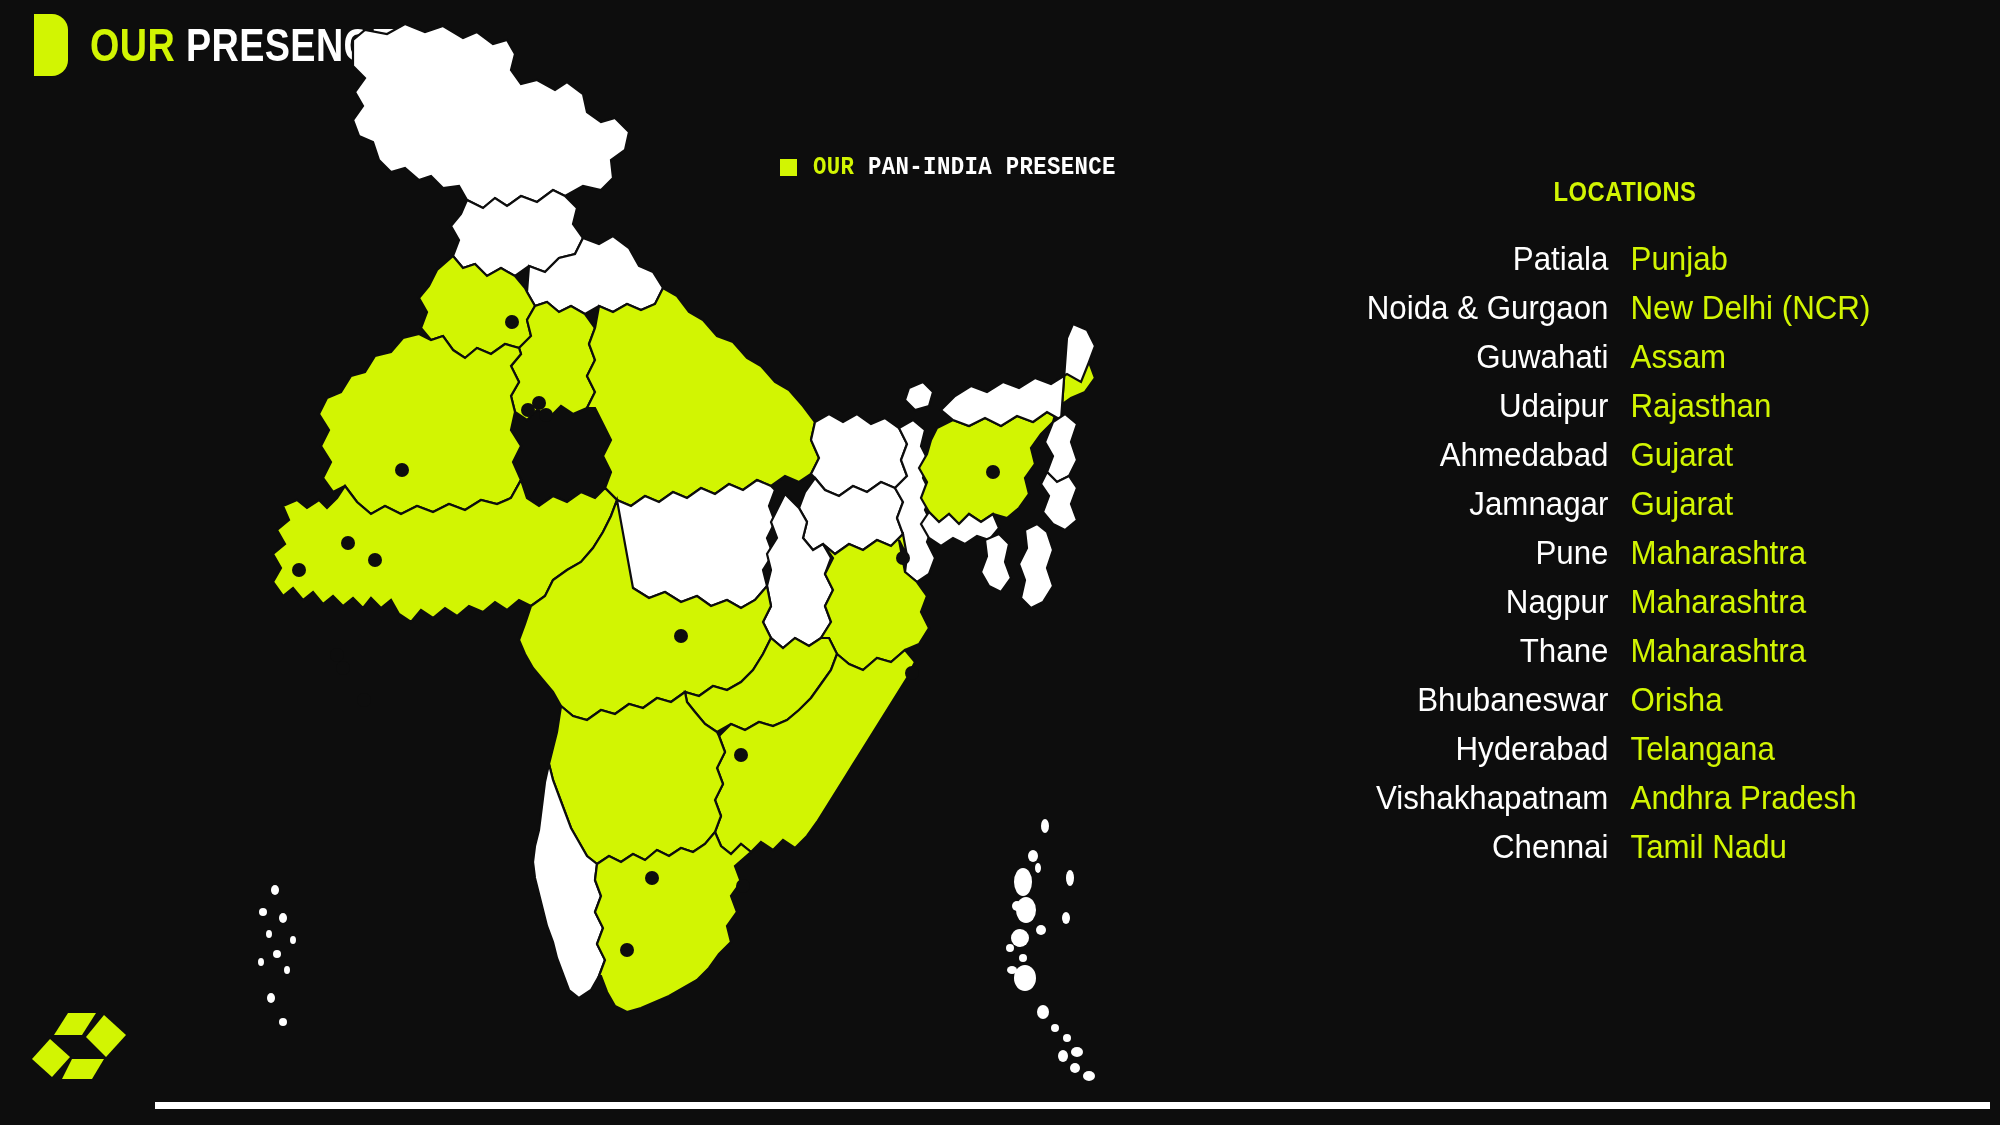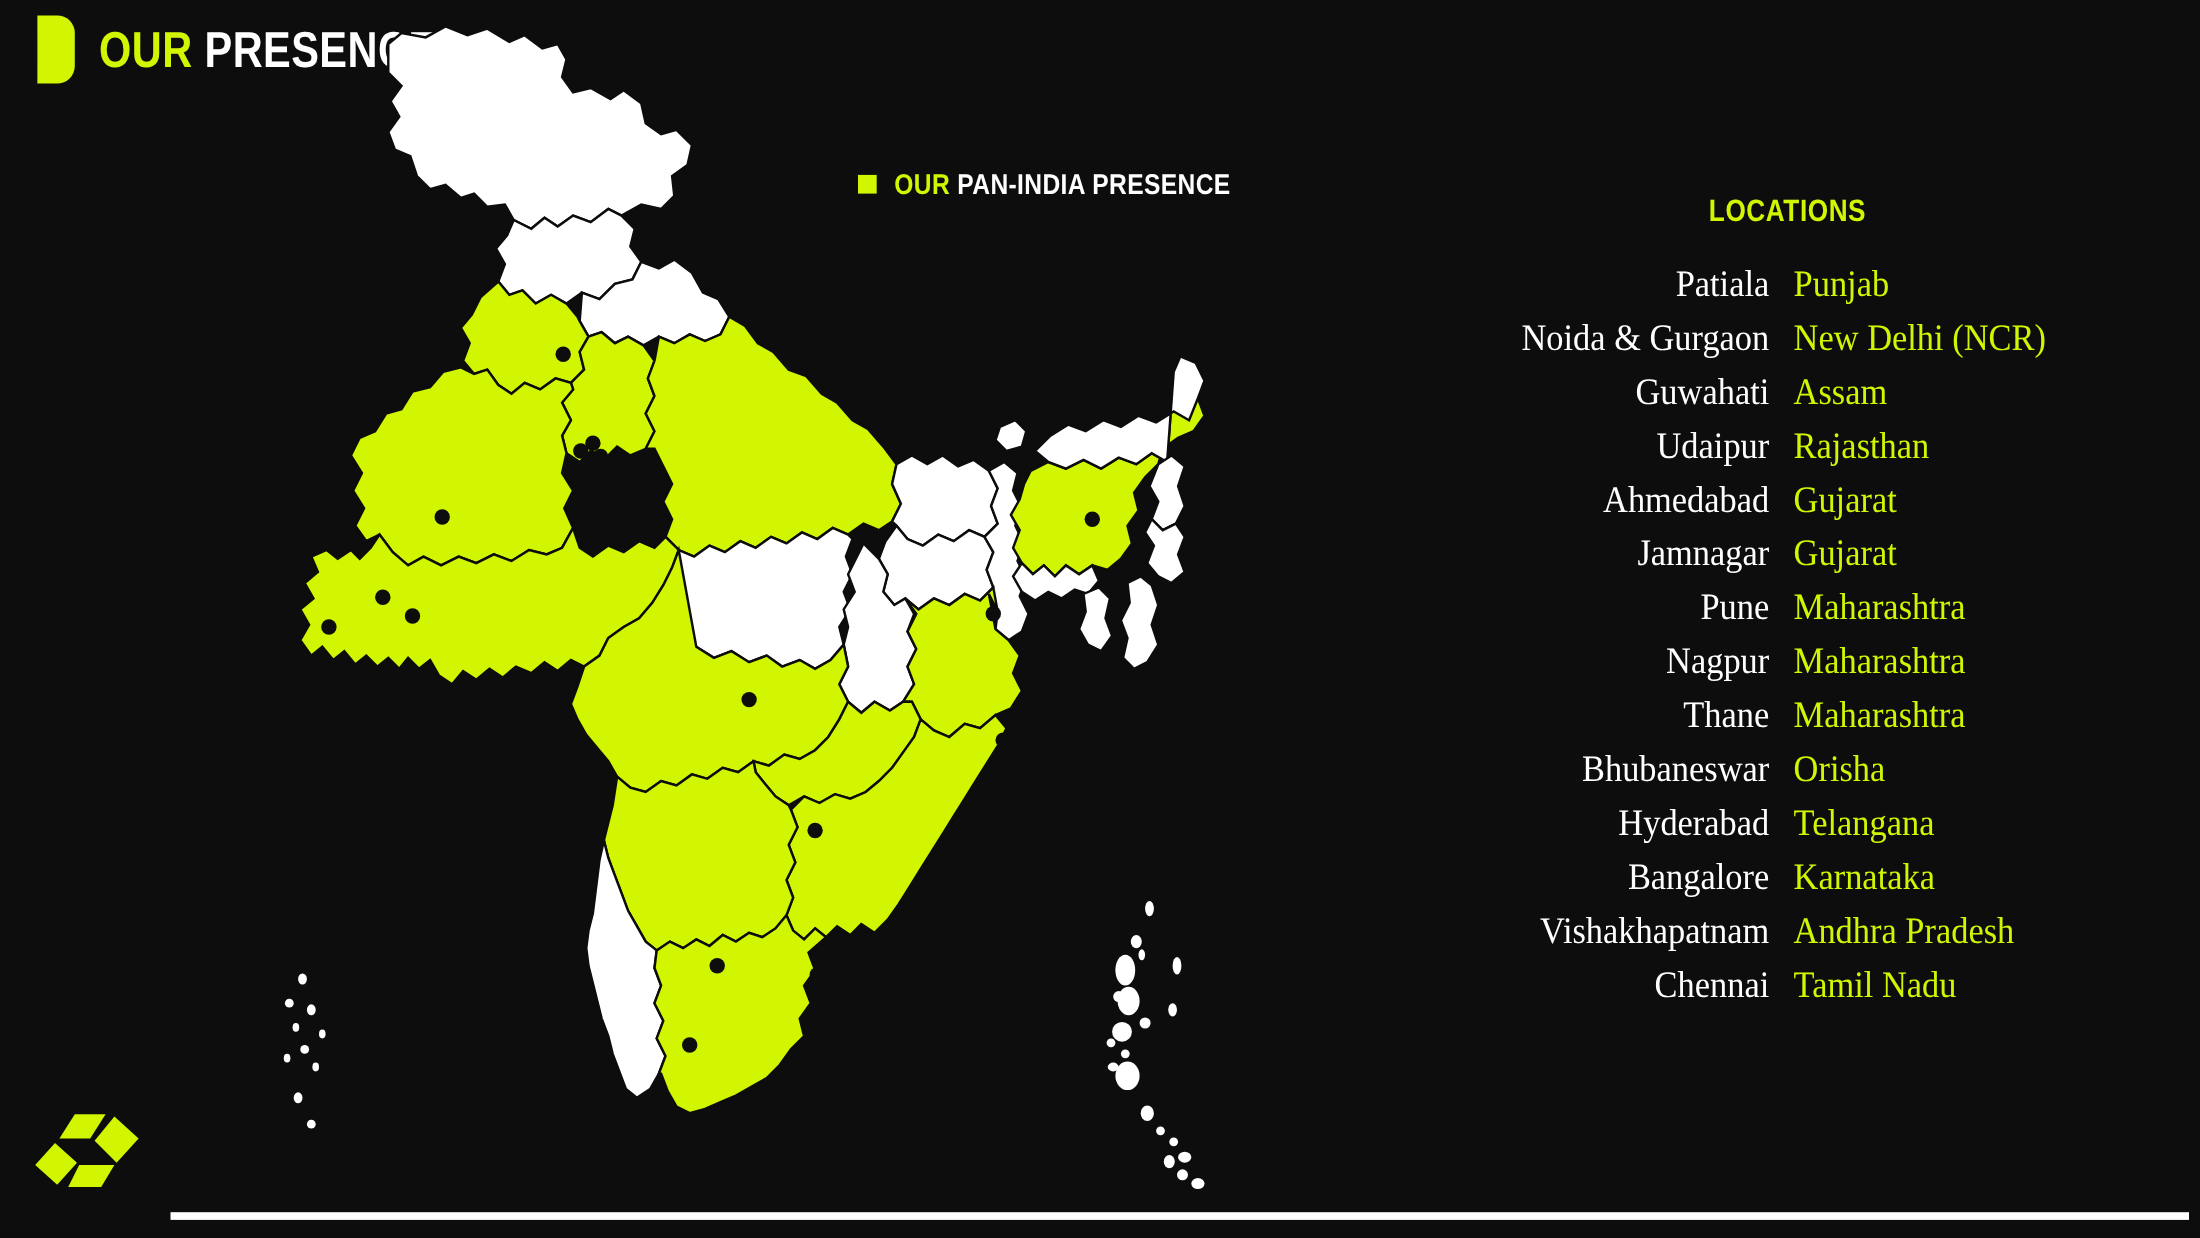--- a/index.html
+++ b/index.html
@@ -19,21 +19,21 @@
   }
   #title-text {
     margin-left:22px; font-size:46px; font-weight:bold;
     letter-spacing:0.5px; white-space:nowrap;
     transform:scaleX(0.82); transform-origin:left center;
   }
   #title-our { color:#d2f502; }
   #title-rest { color:#ffffff; }
 
   
-  #legend { position:absolute; left:780px; top:152px; display:flex; align-items:center; }
+  #legend { position:absolute; left:780px; top:152px; display:flex; align-items:center;font-family:Liberation Mono, monospace; }
   #legend-swatch { width:17px; height:17px; background:#d2f502; flex:none; }
   #legend-text {
     margin-left:16px; font-size:26px; font-weight:bold; white-space:nowrap;
     transform:scaleX(0.86); transform-origin:left center; letter-spacing:0.4px;
   }
   #legend-our { color:#d2f502; }
   #legend-rest { color:#ffffff; }
 
   
   #map-wrap { position:absolute; left:215px; top:10px; width:935px; height:1080px; }
@@ -42,21 +42,21 @@
   .st-off { fill:#ffffff; stroke:#0d0d0d; stroke-width:2.2; }
   .isle   { fill:#ffffff; stroke:none; }
   .city-dot { fill:#0d0d0d; }
 
   
   #loc-panel { position:absolute; left:1285px; top:140px; width:680px;margin-top:36px; }
   #loc-heading {
     color:#d2f502; font-size:28px; font-weight:bold; text-align:center;
     letter-spacing:0.6px; transform:scaleX(0.85); margin-bottom:26px;
   }
-  #loc-table { width:100%; border-collapse:collapse;font-family:Liberation Serif, serif; }
+  #loc-table { width:100%; border-collapse:collapse; }
   #loc-table tr { height:49px; }
   .city-cell {
     color:#ffffff; text-align:right; padding-right:18px;
     font-size:34px; white-space:nowrap; width:50%;
     transform:scaleX(0.92); transform-origin:right center;
   }
   .state-cell {
     color:#d2f502; text-align:left; padding-left:6px;
     font-size:34px; white-space:nowrap; width:50%;
     transform:scaleX(0.92); transform-origin:left center;
@@ -252,24 +252,20 @@
           </tr>
           <tr>
             <td class="city-cell">Bhubaneswar</td>
             <td class="state-cell">Orisha</td>
           </tr>
           <tr>
             <td class="city-cell">Hyderabad</td>
             <td class="state-cell">Telangana</td>
           </tr>
           <tr>
-            <td class="city-cell">Bangalore</td>
-            <td class="state-cell">Karnataka</td>
-          </tr>
-          <tr>
             <td class="city-cell">Vishakhapatnam</td>
             <td class="state-cell">Andhra Pradesh</td>
           </tr>
           <tr>
             <td class="city-cell">Chennai</td>
             <td class="state-cell">Tamil Nadu</td>
           </tr>
         </tbody>
     </table>
   </div>

